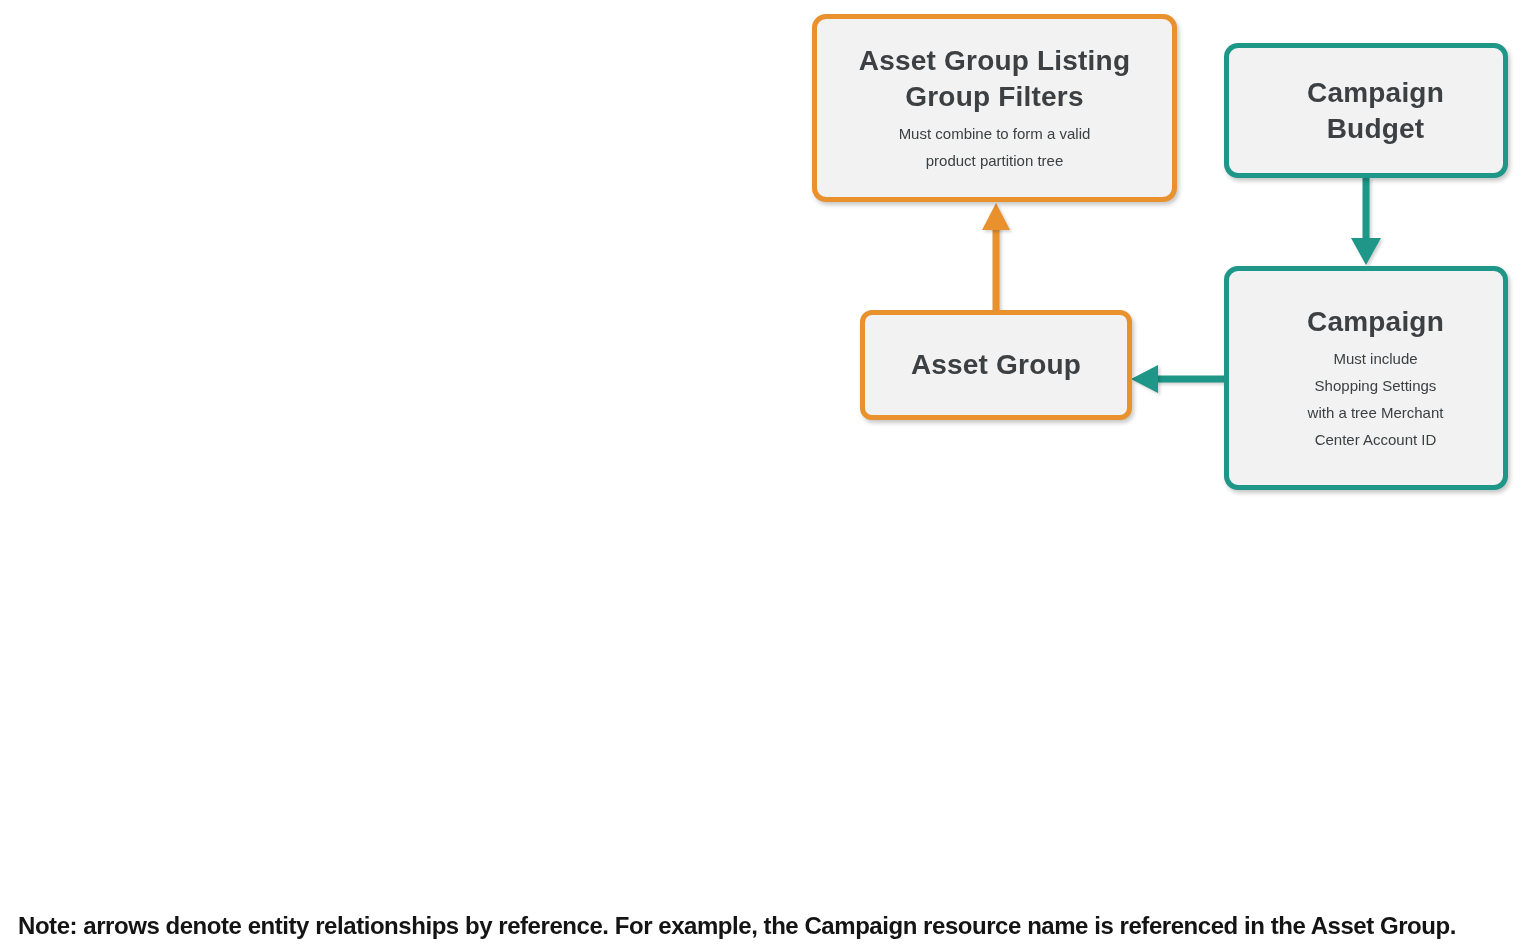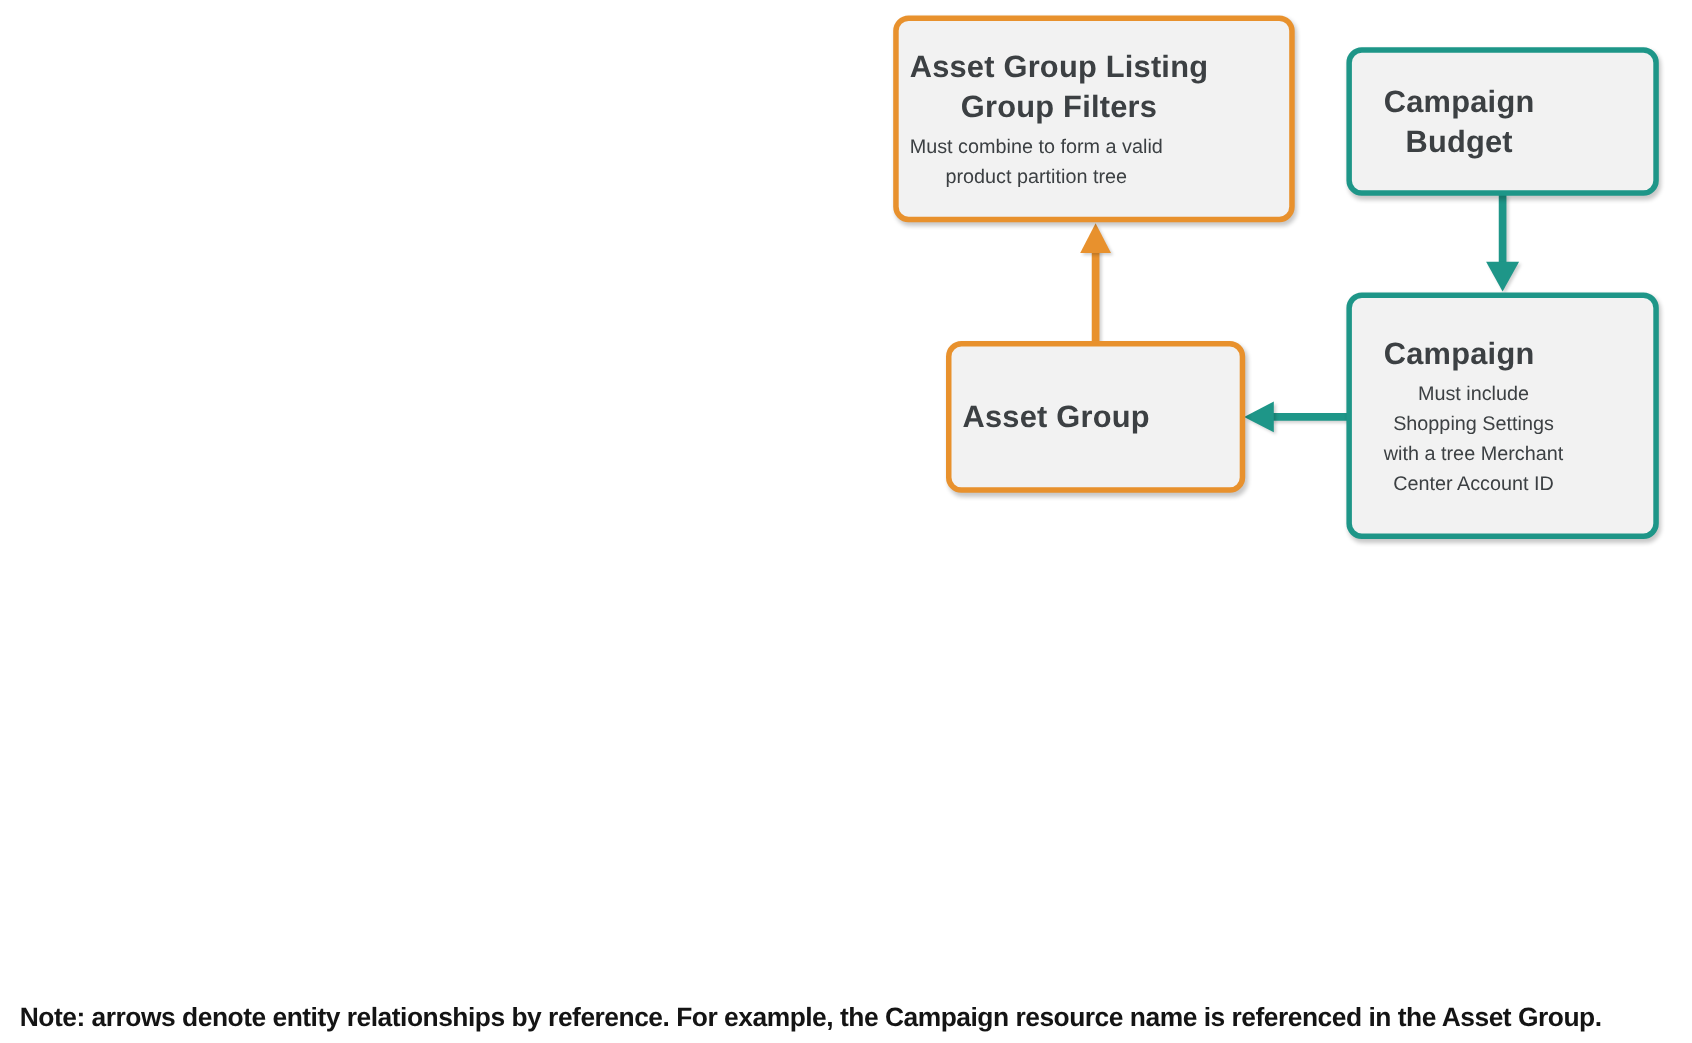--- a/index.html
+++ b/index.html
@@ -20,38 +20,38 @@
   }
   .node {
     position: absolute;
     box-sizing: border-box;
     background: var(--c-fill);
     border-radius: 14px;
     border-style: solid;
     border-width: 5px;
     display: flex;
     flex-direction: column;
-    align-items: flex-start;
+    align-items: center;
     justify-content: center;
     text-align: center;
     box-shadow: 2px 3px 4px rgba(0,0,0,0.22);
     padding: 6px 10px;
   }
   .node.orange { border-color: var(--c-orange); }
   .node.teal   { border-color: var(--c-teal); padding-left: 29px; }
   .node-title {
     font-weight: bold;
     font-size: 28px;
     line-height: 36px;
     color: var(--c-title);
     white-space: pre-line;
     letter-spacing: 0.2px;
   }
   .node-sub {
-    font-size: 18px;
+    font-size: 15px;
     line-height: 27px;
     color: var(--c-title);
     white-space: pre-line;
     margin-top: 5px;
   }
   svg.arrows {
     position: absolute;
     inset: 0;
     pointer-events: none;
   }
@@ -110,19 +110,19 @@
   </div>
 
   <div class="node teal" style="left:1224px; top:266px; width:284px; height:224px;">
     <div class="node-title">Campaign</div>
     <div class="node-sub">Must include
 Shopping Settings
 with a tree Merchant
 Center Account ID</div>
   </div>
 
-  <div class="node orange" style="left:860px; top:310px; width:272px; height:138px;">
+  <div class="node orange" style="left:860px; top:310px; width:272px; height:110px;border-radius:12px;">
     <div class="node-title">Asset Group</div>
   </div>
 
   <div class="note">Note: arrows denote entity relationships by reference. For example, the Campaign resource name is referenced in the Asset Group.</div>
 
 </div>
 
 </body></html>

